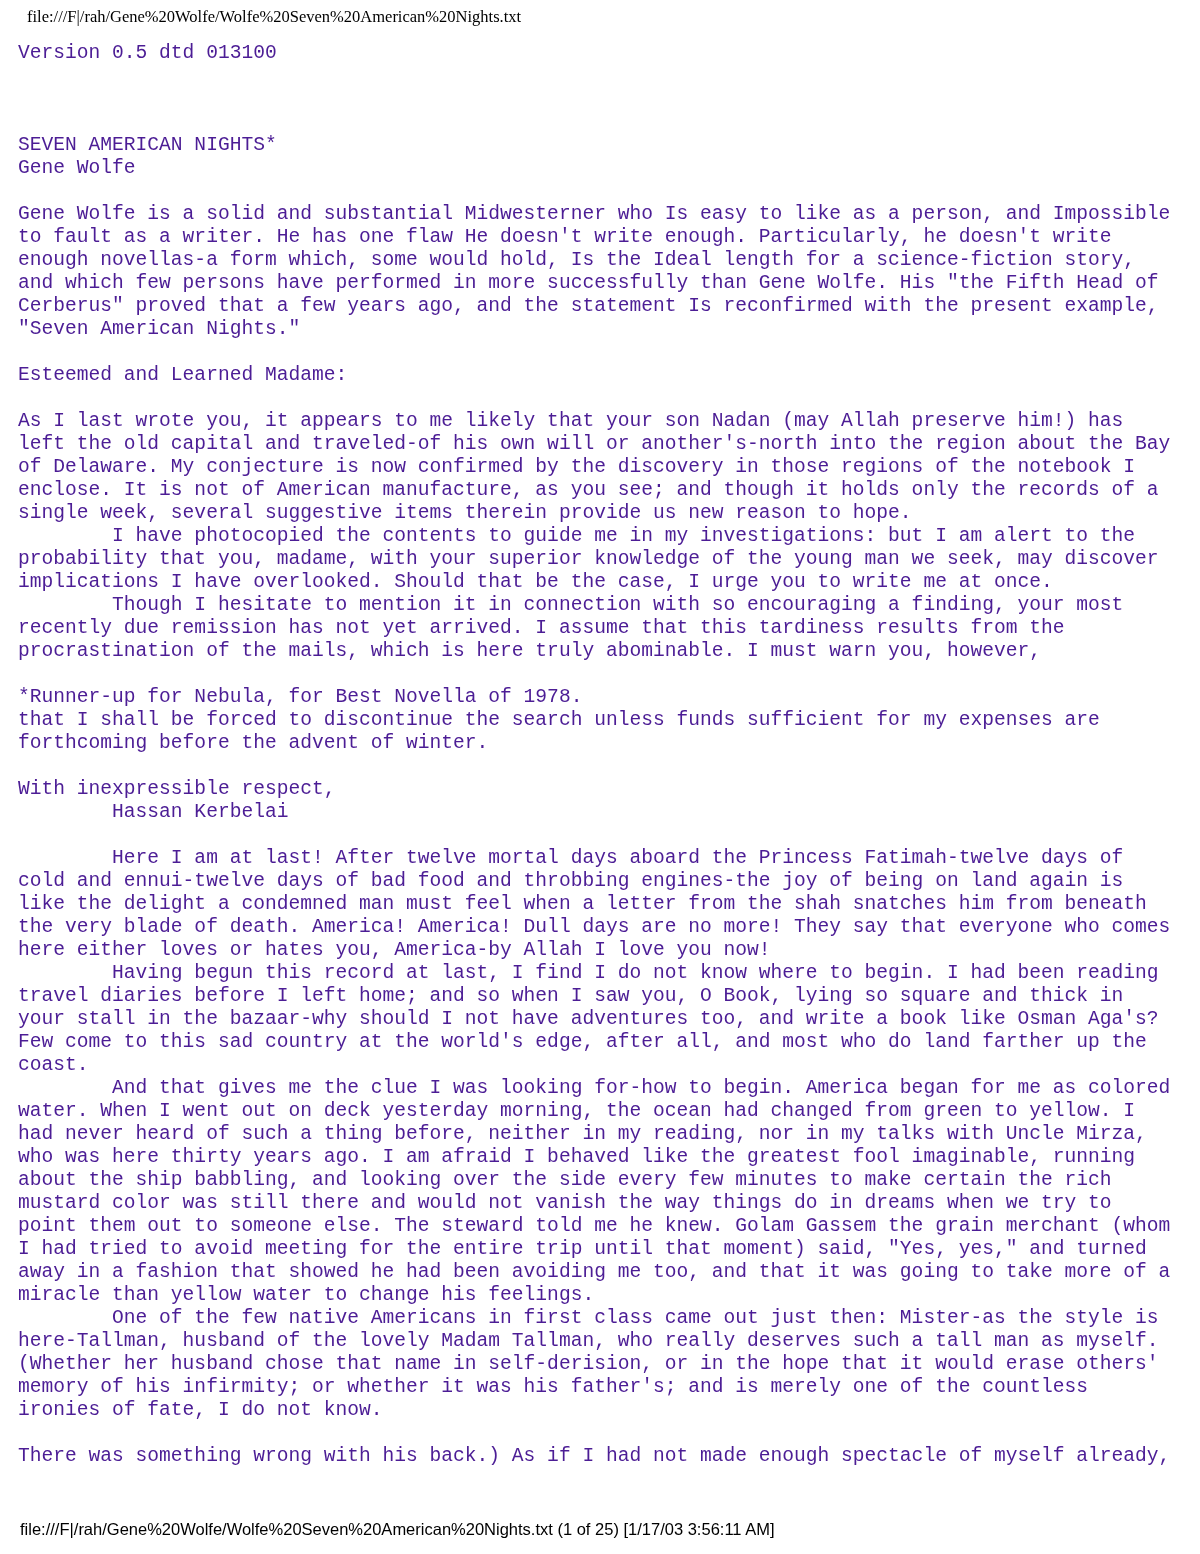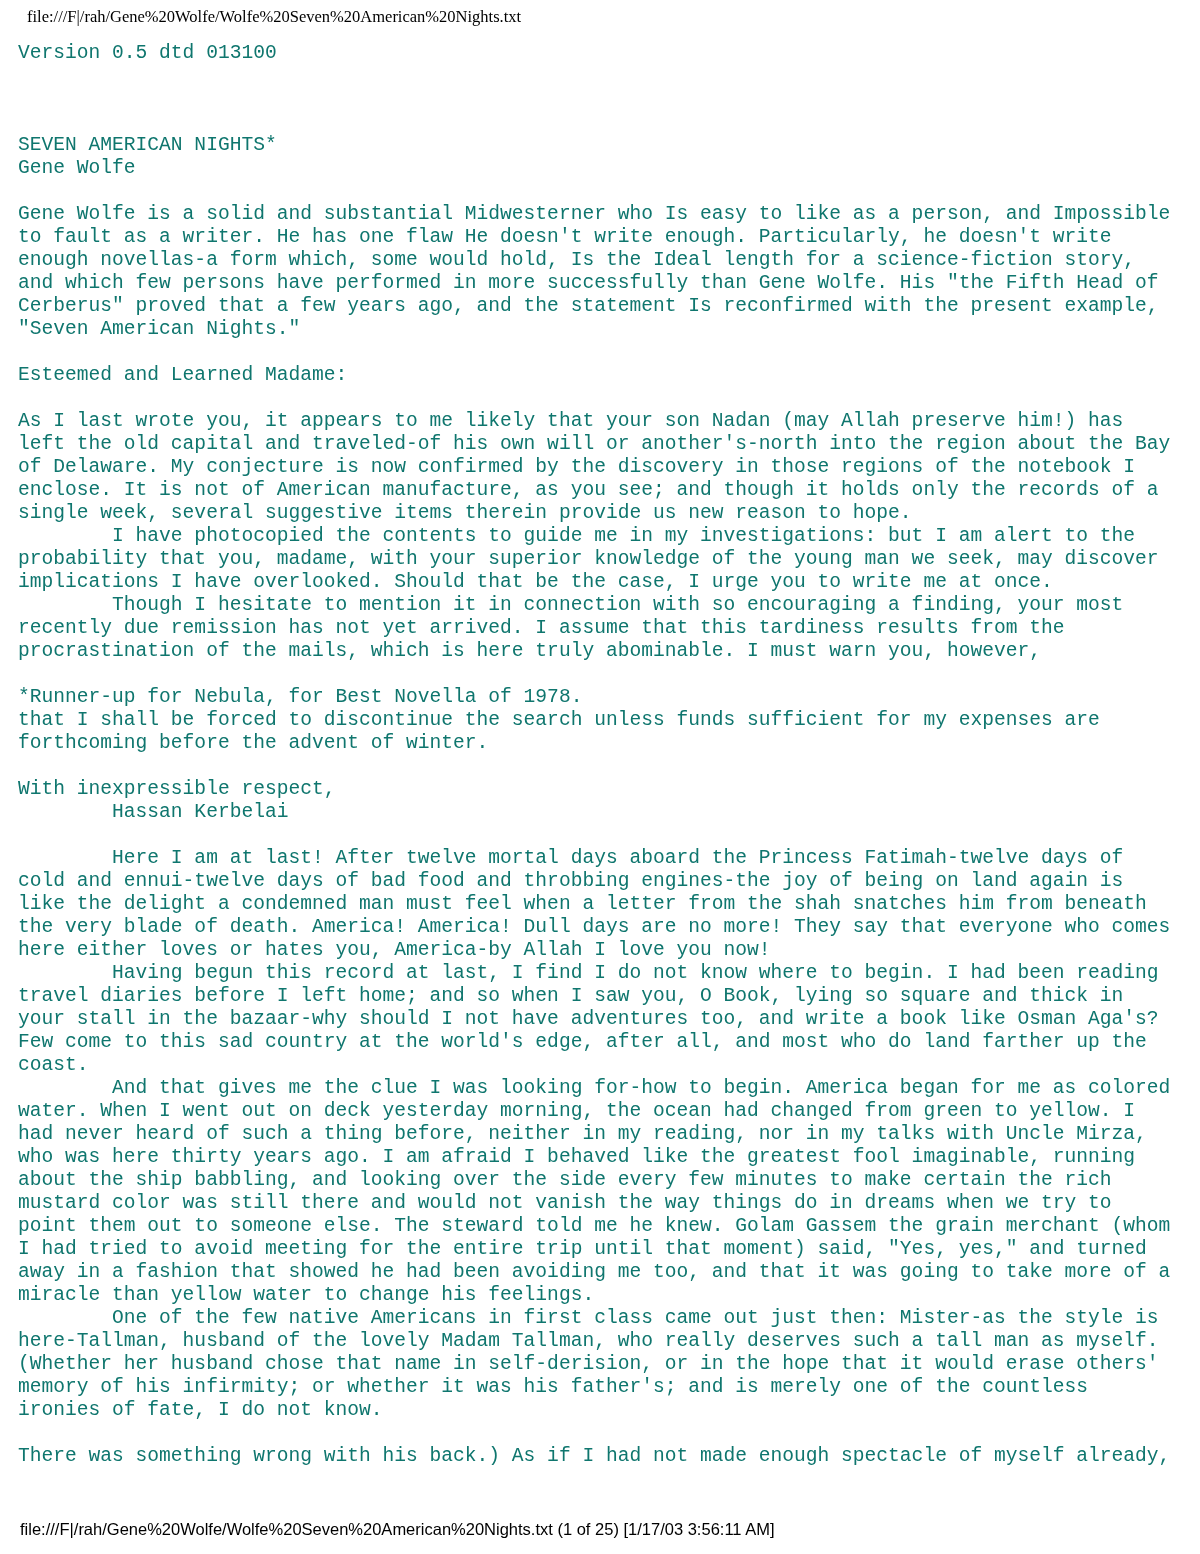--- a/index.html
+++ b/index.html
@@ -24,21 +24,21 @@
     white-space: nowrap;
   }
   #doc-text {
     position: absolute;
     left: 18px;
     top: 42px;
     margin: 0;
     font-family: "Liberation Mono", "DejaVu Sans Mono", monospace;
     font-size: 19.6px;
     line-height: 23px;
-    color: #0f766e;
+    color: #4c1d95;
     white-space: pre;
   }
   #print-footer {
     position: absolute;
     left: 20px;
     top: 1520px;
     font-family: "Liberation Sans", "DejaVu Sans", sans-serif;
     font-size: 16.5px;
     color: #000000;
     white-space: nowrap;

